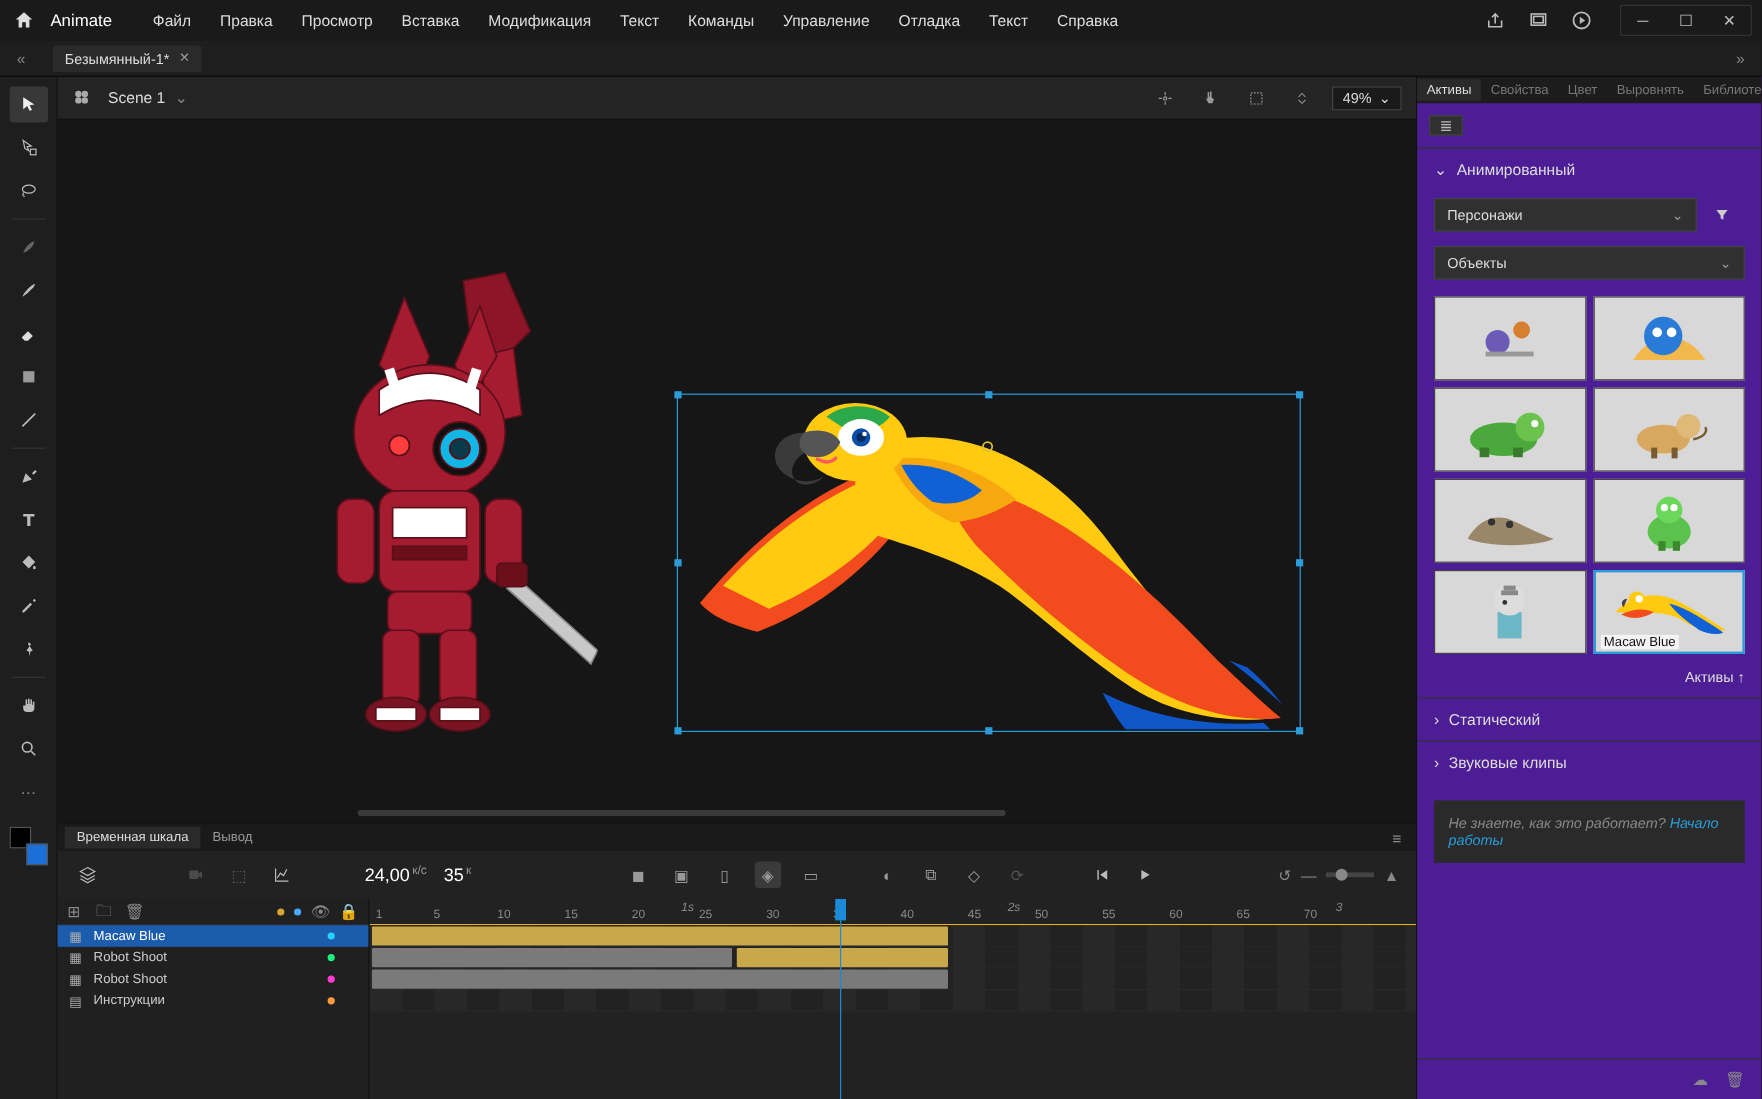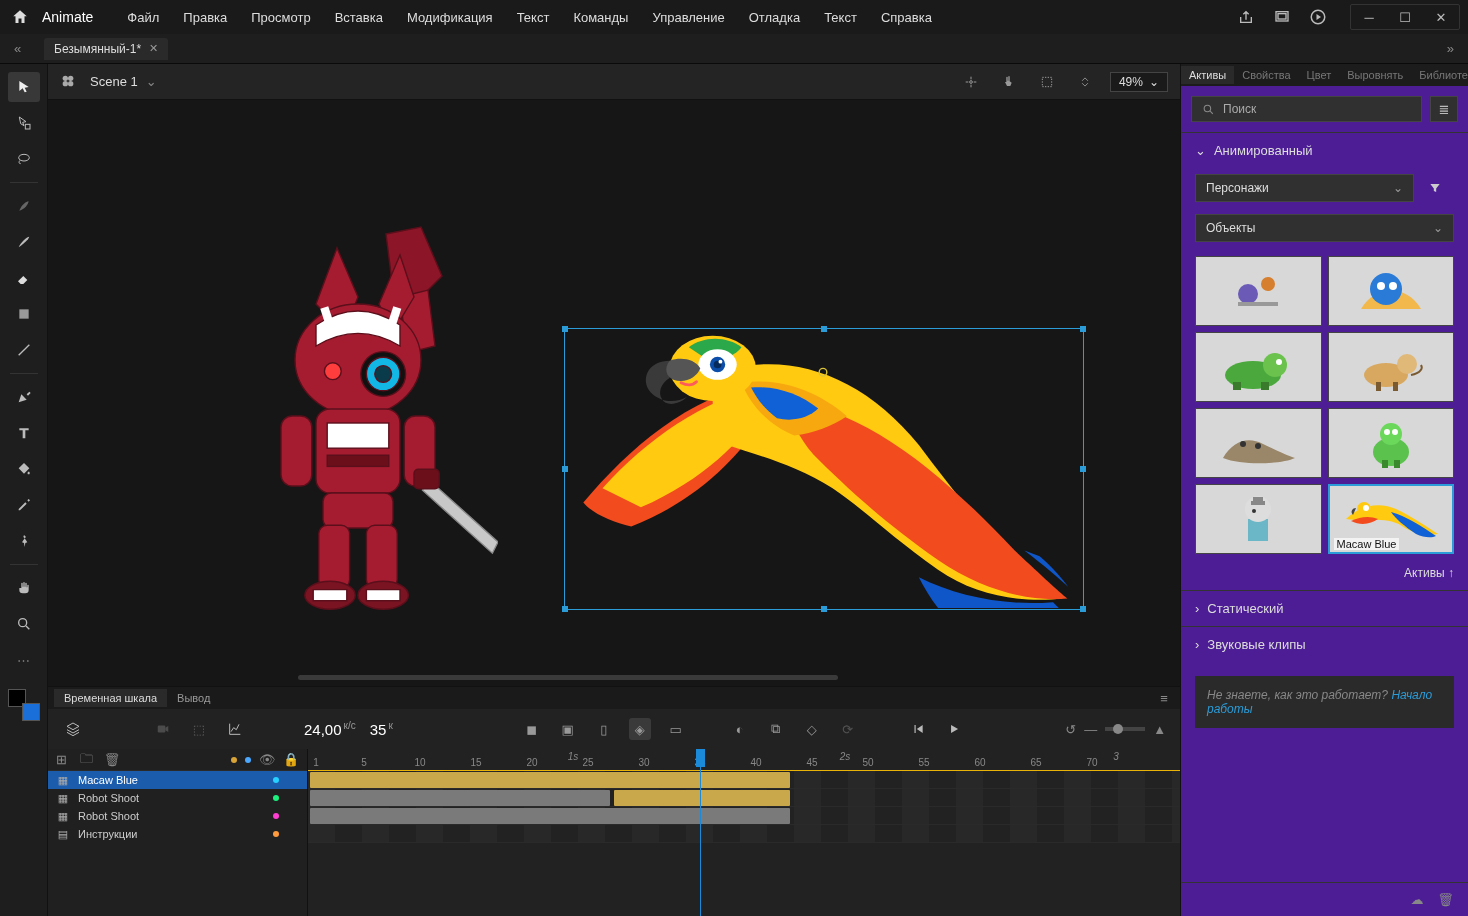--- a/index.html
+++ b/index.html
@@ -531,27 +531,20 @@
 
   <div class="rightpanel">
     <div class="tabs">
       <div class="t active">Активы</div>
       <div class="t">Свойства</div>
       <div class="t">Цвет</div>
       <div class="t">Выровнять</div>
       <div class="t">Библиотека</div>
     </div>
     <div class="search">
-      <div class="sbox">
-        <svg width="13" height="13" viewBox="0 0 24 24" fill="none" stroke="#888" stroke-width="2">
-            <circle cx="10" cy="10" r="6"></circle>
-            <path d="M15 15l5 5"></path>
-          </svg>
-        <span>Поиск</span>
-      </div>
       <div class="listbtn">≣</div>
     </div>
     <div class="section">
       <div class="hdr">
         <span>⌄</span>
         <span>Анимированный</span>
       </div>
       <div class="ddrow">
         <div class="dd" style="flex:1">
           <span>Персонажи</span>

